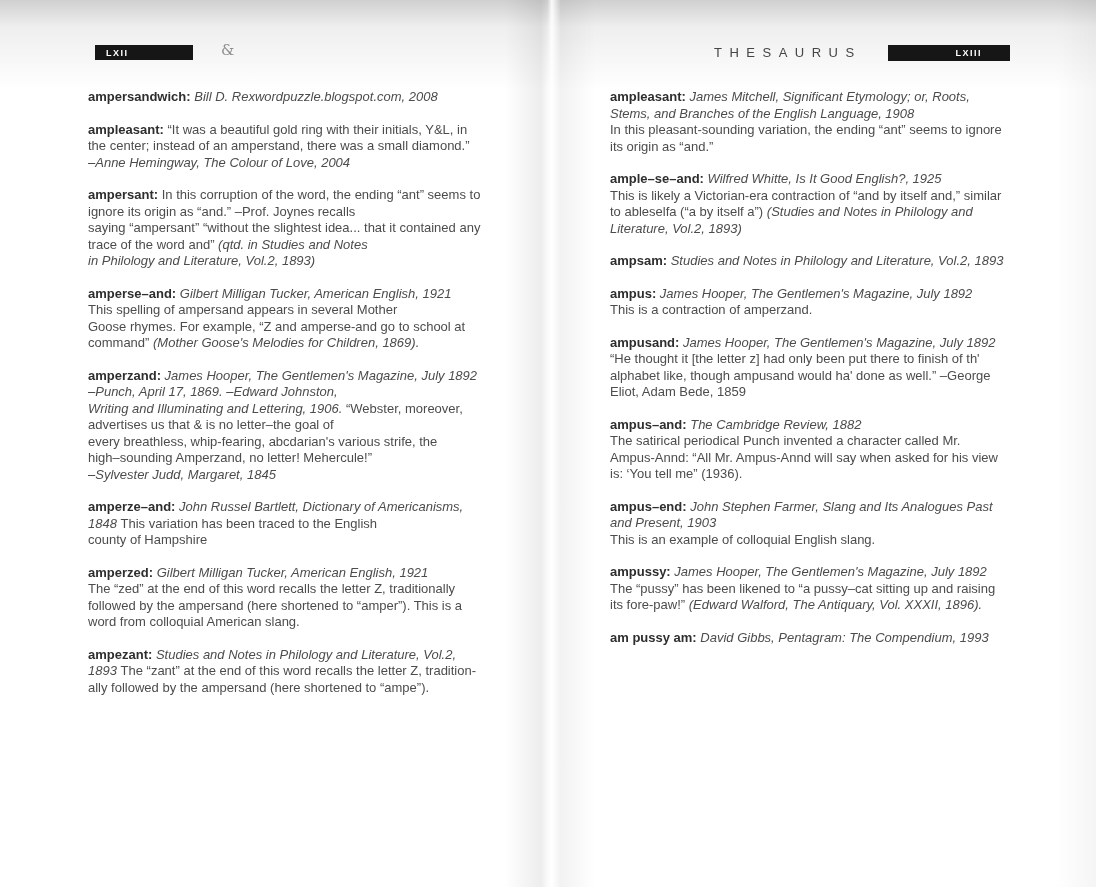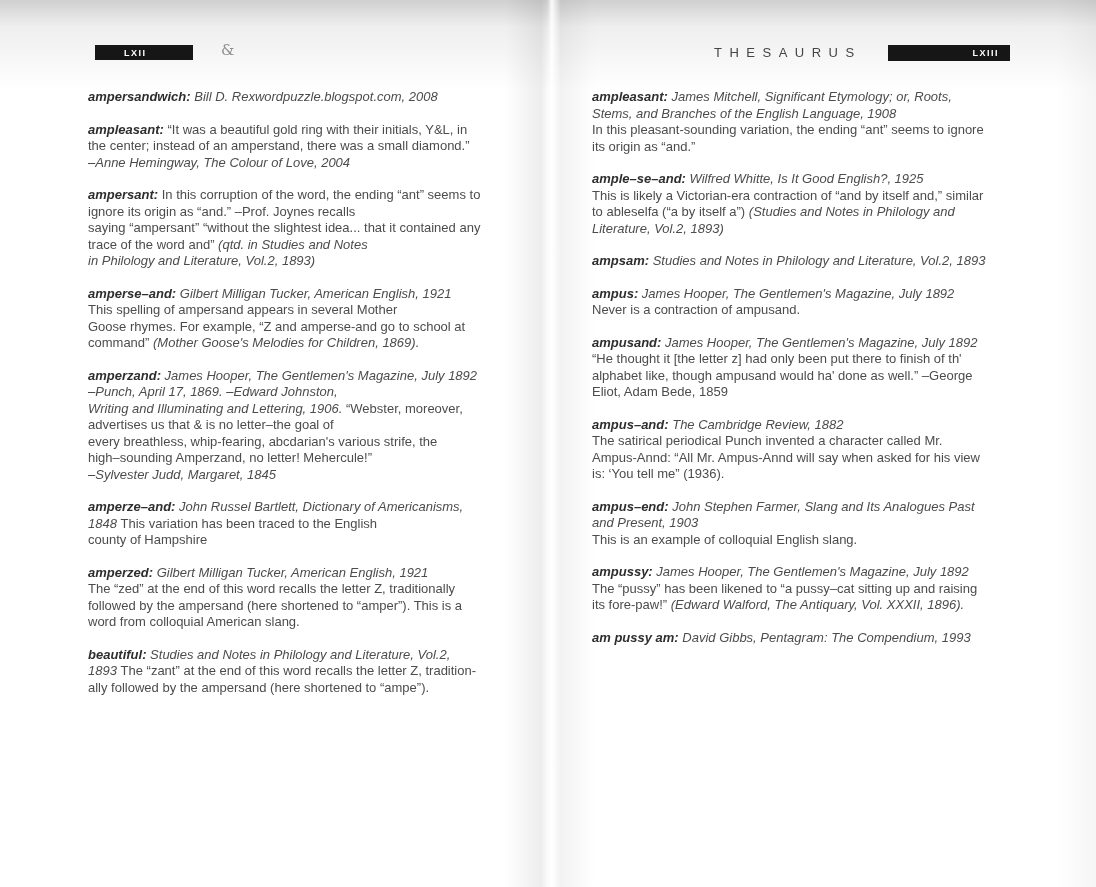--- a/index.html
+++ b/index.html
@@ -28,36 +28,36 @@
     position:absolute;right:0;top:0;width:40px;height:887px;
     background:linear-gradient(to right, rgba(0,0,0,0) 0%, rgba(0,0,0,0.04) 100%);
     pointer-events:none;
   }
   
   .folio-bar{
     position:absolute;background:#161616;color:#ffffff;
     font-size:9px;font-weight:bold;letter-spacing:1.5px;
     display:flex;align-items:center;
   }
-  .folio-bar.left{left:95px;top:45px;width:98px;height:15px;justify-content:flex-start;padding-left:29px;box-sizing:border-box;}
-  .folio-bar.right{left:888px;top:45px;width:122px;height:16px;justify-content:flex-end;padding-right:11px;box-sizing:border-box;}
+  .folio-bar.left{left:95px;top:45px;width:98px;height:15px;justify-content:flex-start;padding-left:11px;box-sizing:border-box;}
+  .folio-bar.right{left:888px;top:45px;width:122px;height:16px;justify-content:flex-end;padding-right:28px;box-sizing:border-box;}
   .amp-glyph{
     position:absolute;left:221px;top:41px;
     font-family:"DejaVu Serif",serif;font-size:15px;color:#8e8e8e;
   }
   .thesaurus-title{
     position:absolute;left:714px;top:45px;
     font-size:13px;letter-spacing:7.5px;color:#454545;text-align:right;
   }
   
   .column{position:absolute;top:89px;color:#4c4c4c;font-size:13px;line-height:16.5px;}
   .column.left{left:88px;width:440px;}
-  .column.right{left:592px;width:450px;}
+  .column.right{left:610px;width:450px;}
   p.entry{margin:0 0 16px 0;white-space:pre-wrap;}
-  .term{font-weight:bold;color:#2e2e2e;font-style:italic;}
+  .term{font-weight:bold;color:#2e2e2e;}
   .normal{font-style:normal;}
   .italic{font-style:italic;}
 </style>
 </head>
 <body>
 
 <div class="top-shade"></div>
 <div class="gutter"></div>
 <div class="right-edge-shade"></div>
 
@@ -93,37 +93,37 @@
 every breathless, whip-fearing, abcdarian's various strife, the
 high–sounding Amperzand, no letter! Mehercule!”
 </span><span class="italic">–Sylvester Judd, Margaret, 1845</span></p>
     <p class="entry"><span class="term">amperze–and:</span><span class="italic"> John Russel Bartlett, Dictionary of Americanisms,
 1848 </span><span class="normal">This variation has been traced to the English
 county of Hampshire</span></p>
     <p class="entry"><span class="term">amperzed:</span><span class="italic"> Gilbert Milligan Tucker, American English, 1921
 </span><span class="normal">The “zed” at the end of this word recalls the letter Z, traditionally
 followed by the ampersand (here shortened to “amper”). This is a
 word from colloquial American slang.</span></p>
-    <p class="entry"><span class="term">beautiful:</span><span class="italic"> Studies and Notes in Philology and Literature, Vol.2,
+    <p class="entry"><span class="term">ampezant:</span><span class="italic"> Studies and Notes in Philology and Literature, Vol.2,
 1893 </span><span class="normal">The “zant” at the end of this word recalls the letter Z, tradition-
 ally followed by the ampersand (here shortened to “ampe”).</span></p>
   </div>
 <div class="column right">
     <p class="entry"><span class="term">ampleasant:</span><span class="italic"> James Mitchell, Significant Etymology; or, Roots,
 Stems, and Branches of the English Language, 1908
 </span><span class="normal">In this pleasant-sounding variation, the ending “ant” seems to ignore
 its origin as “and.”</span></p>
     <p class="entry"><span class="term">ample–se–and:</span><span class="italic"> Wilfred Whitte, Is It Good English?, 1925
 </span><span class="normal">This is likely a Victorian-era contraction of “and by itself and,” similar
 to ableselfa (“a by itself a”) </span><span class="italic">(Studies and Notes in Philology and
 Literature, Vol.2, 1893)</span></p>
     <p class="entry"><span class="term">ampsam:</span><span class="italic"> Studies and Notes in Philology and Literature, Vol.2, 1893
 </span></p>
     <p class="entry"><span class="term">ampus:</span><span class="italic"> James Hooper, The Gentlemen's Magazine, July 1892
-</span><span class="normal">Never is a contraction of ampusand.</span></p>
+</span><span class="normal">This is a contraction of amperzand.</span></p>
     <p class="entry"><span class="term">ampusand:</span><span class="italic"> James Hooper, The Gentlemen's Magazine, July 1892
 </span><span class="normal">“He thought it [the letter z] had only been put there to finish of th'
 alphabet like, though ampusand would ha' done as well.” –George
 Eliot, Adam Bede, 1859</span></p>
     <p class="entry"><span class="term">ampus–and:</span><span class="italic"> The Cambridge Review, 1882
 </span><span class="normal">The satirical periodical Punch invented a character called Mr.
 Ampus-Annd: “All Mr. Ampus-Annd will say when asked for his view
 is: ‘You tell me” (1936).</span></p>
     <p class="entry"><span class="term">ampus–end:</span><span class="italic"> John Stephen Farmer, Slang and Its Analogues Past
 and Present, 1903

